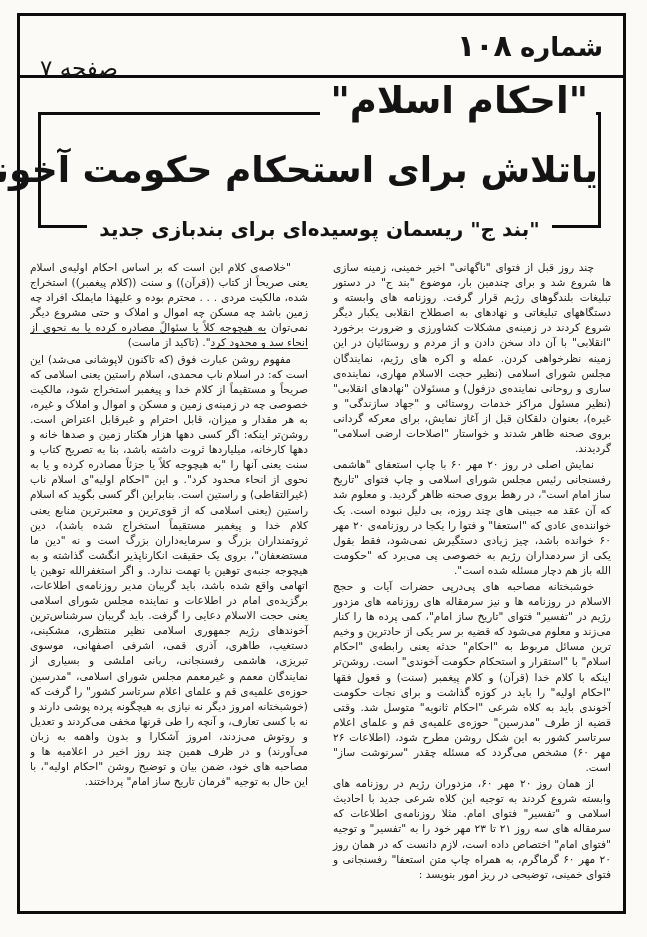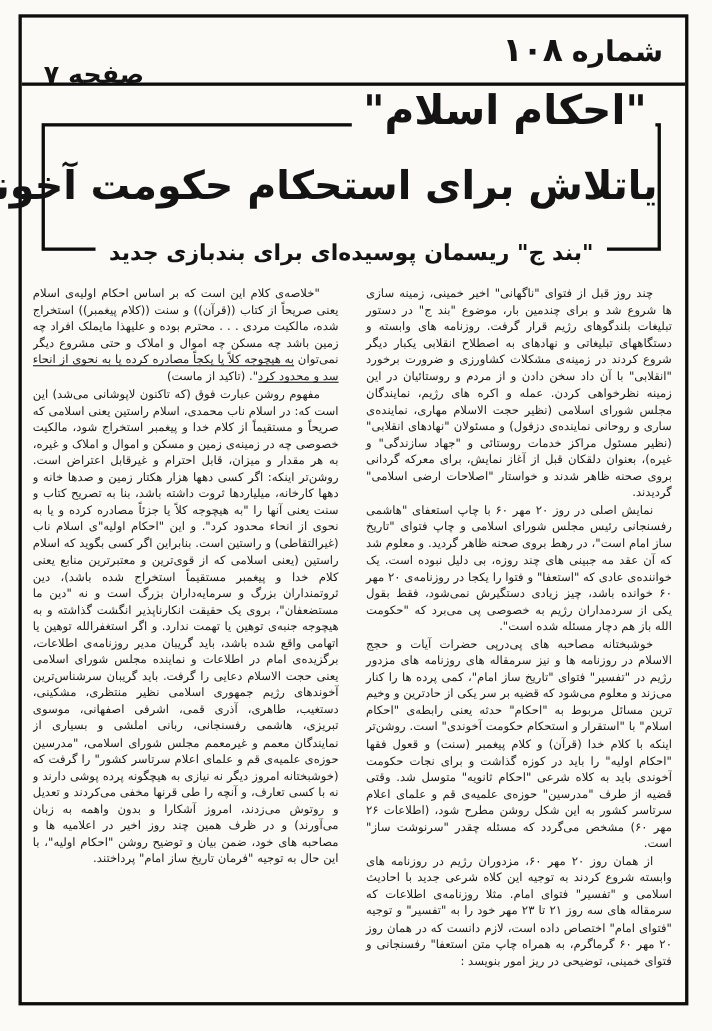--- a/index.html
+++ b/index.html
@@ -46,21 +46,21 @@
   .issue {
     font-weight: bold;
     display: flex;
     align-items: baseline;
     gap: 8px;
   }
   .issue .issue-label { font-size: 26px; }
   .issue .issue-number { font-size: 30px; font-weight: bold; margin-left: 10px; }
   .page-no {
     font-size: 23px;
-    font-weight: bold;
+    font-weight: normal;
     margin-top: 44px;
   }
   
   .headline-box {
     position: relative;
     margin: 34px 22px 0 18px;
     border: 3px solid #0d0d0d;
     height: 116px;
     box-sizing: border-box;
   }
@@ -143,19 +143,19 @@
     </div>
 
     <div class="columns">
       <div class="col" id="col-right">
           <p class="para"><span>چند روز قبل از فتوای "ناگهانی" اخیر خمینی، زمینه سازی ها شروع شد و برای چندمین بار، موضوع "بند ج" در دستور تبلیغات بلندگوهای رژیم قرار گرفت. روزنامه های وابسته و دستگاههای تبلیغاتی و نهادهای به اصطلاح انقلابی یکبار دیگر شروع کردند در زمینه‌ی مشکلات کشاورزی و ضرورت برخورد "انقلابی" با آن داد سخن دادن و از مردم و روستائیان در این زمینه نظرخواهی کردن. عمله و اکره های رژیم، نمایندگان مجلس شورای اسلامی (نظیر حجت الاسلام مهاری، نماینده‌ی ساری و روحانی نماینده‌ی دزفول) و مسئولان "نهادهای انقلابی" (نظیر مسئول مراکز خدمات روستائی و "جهاد سازندگی" و غیره)، بعنوان دلقکان قبل از آغاز نمایش، برای معرکه گردانی بروی صحنه ظاهر شدند و خواستار "اصلاحات ارضی اسلامی" گردیدند.</span></p>
           <p class="para"><span>نمایش اصلی در روز ۲۰ مهر ۶۰ با چاپ استعفای "هاشمی رفسنجانی رئیس مجلس شورای اسلامی و چاپ فتوای "تاریخ ساز امام است"، در رهط بروی صحنه ظاهر گردید. و معلوم شد که آن عقد مه جبینی های چند روزه، بی دلیل نبوده است. یک خواننده‌ی عادی که "استعفا" و فتوا را یکجا در روزنامه‌ی ۲۰ مهر ۶۰ خوانده باشد، چیز زیادی دستگیرش نمی‌شود، فقط بقول یکی از سردمداران رژیم به خصوصی پی می‌برد که "حکومت الله باز هم دچار مسئله شده است".</span></p>
           <p class="para"><span>خوشبختانه مصاحبه های پی‌درپی حضرات آیات و حجج الاسلام در روزنامه ها و نیز سرمقاله های روزنامه های مزدور رژیم در "تفسیر" فتوای "تاریخ ساز امام"، کمی پرده ها را کنار می‌زند و معلوم می‌شود که قضیه بر سر یکی از حادترین و وخیم ترین مسائل مربوط به "احکام" حدثه یعنی رابطه‌ی "احکام اسلام" با "استقرار و استحکام حکومت آخوندی" است. روشن‌تر اینکه با کلام خدا (قرآن) و کلام پیغمبر (سنت) و قعول فقها "احکام اولیه" را باید در کوزه گذاشت و برای نجات حکومت آخوندی باید به کلاه شرعی "احکام ثانویه" متوسل شد. وقتی قضیه از طرف "مدرسین" حوزه‌ی علمیه‌ی قم و علمای اعلام سرتاسر کشور به این شکل روشن مطرح شود، (اطلاعات ۲۶ مهر ۶۰) مشخص می‌گردد که مسئله چقدر "سرنوشت ساز" است.</span></p>
           <p class="para"><span>از همان روز ۲۰ مهر ۶۰، مزدوران رژیم در روزنامه های وابسته شروع کردند به توجیه این کلاه شرعی جدید با احادیث اسلامی و "تفسیر" فتوای امام. مثلا روزنامه‌ی اطلاعات که سرمقاله های سه روز ۲۱ تا ۲۳ مهر خود را به "تفسیر" و توجیه "فتوای امام" اختصاص داده است، لازم دانست که در همان روز ۲۰ مهر ۶۰ گرماگرم، به همراه چاپ متن استعفا" رفسنجانی و فتوای خمینی، توضیحی در ریز امور بنویسد :</span></p>
         </div>
       <div class="col" id="col-left">
-          <p class="para"><span>"خلاصه‌ی کلام این است که بر اساس احکام اولیه‌ی اسلام یعنی صریحاً از کتاب ((قرآن)) و سنت ((کلام پیغمبر)) استخراج شده، مالکیت مردی . . . محترم بوده و علیهذا مایملک افراد چه زمین باشد چه مسکن چه اموال و املاک و حتی مشروع دیگر نمی‌توان </span><span class="u">به هیچوجه کلاً یا یکجاً مصادره کرده یا به نحوی از انحاء سد و محدود کرد</span><span>". (تاکید از ماست)</span></p>
+          <p class="para"><span>"خلاصه‌ی کلام این است که بر اساس احکام اولیه‌ی اسلام یعنی صریحاً از کتاب ((قرآن)) و سنت ((کلام پیغمبر)) استخراج شده، مالکیت مردی . . . محترم بوده و علیهذا مایملک افراد چه زمین باشد چه مسکن چه اموال و املاک و حتی مشروع دیگر نمی‌توان </span><span class="u">به هیچوجه کلاً یا سئوالً مصادره کرده یا به نحوی از انحاء سد و محدود کرد</span><span>". (تاکید از ماست)</span></p>
           <p class="para"><span>مفهوم روشن عبارت فوق (که تاکنون لاپوشانی می‌شد) این است که: در اسلام ناب محمدی، اسلام راستین یعنی اسلامی که صریحاً و مستقیماً از کلام خدا و پیغمبر استخراج شود، مالکیت خصوصی چه در زمینه‌ی زمین و مسکن و اموال و املاک و غیره، به هر مقدار و میزان، قابل احترام و غیرقابل اعتراض است. روشن‌تر اینکه: اگر کسی دهها هزار هکتار زمین و صدها خانه و دهها کارخانه، میلیاردها ثروت داشته باشد، بنا به تصریح کتاب و سنت یعنی آنها را "به هیچوجه کلاً یا جزئاً مصادره کرده و یا به نحوی از انحاء محدود کرد". و این "احکام اولیه"ی اسلام ناب (غیرالتقاطی) و راستین است. بنابراین اگر کسی بگوید که اسلام راستین (یعنی اسلامی که از قوی‌ترین و معتبرترین منابع یعنی کلام خدا و پیغمبر مستقیماً استخراج شده باشد)، دین ثروتمنداران بزرگ و سرمایه‌داران بزرگ است و نه "دین ما مستضعفان"، بروی یک حقیقت انکارناپذیر انگشت گذاشته و به هیچوجه جنبه‌ی توهین یا تهمت ندارد. و اگر استغفرالله توهین یا اتهامی واقع شده باشد، باید گریبان مدیر روزنامه‌ی اطلاعات، برگزیده‌ی امام در اطلاعات و نماینده مجلس شورای اسلامی یعنی حجت الاسلام دعایی را گرفت. باید گریبان سرشناس‌ترین آخوندهای رژیم جمهوری اسلامی نظیر منتظری، مشکینی، دستغیب، طاهری، آذری قمی، اشرفی اصفهانی، موسوی تبریزی، هاشمی رفسنجانی، ربانی املشی و بسیاری از نمایندگان معمم و غیرمعمم مجلس شورای اسلامی، "مدرسین حوزه‌ی علمیه‌ی قم و علمای اعلام سرتاسر کشور" را گرفت که (خوشبختانه امروز دیگر نه نیازی به هیچگونه پرده پوشی دارند و نه با کسی تعارف، و آنچه را طی قرنها مخفی می‌کردند و تعدیل و روتوش می‌زدند، امروز آشکارا و بدون واهمه به زبان می‌آورند) و در ظرف همین چند روز اخیر در اعلامیه ها و مصاحبه های خود، ضمن بیان و توضیح روشن "احکام اولیه"، با این حال به توجیه "فرمان تاریخ ساز امام" پرداختند.</span></p>
         </div>
     </div>
 
   </div>
 </div>
 
 </body></html>

